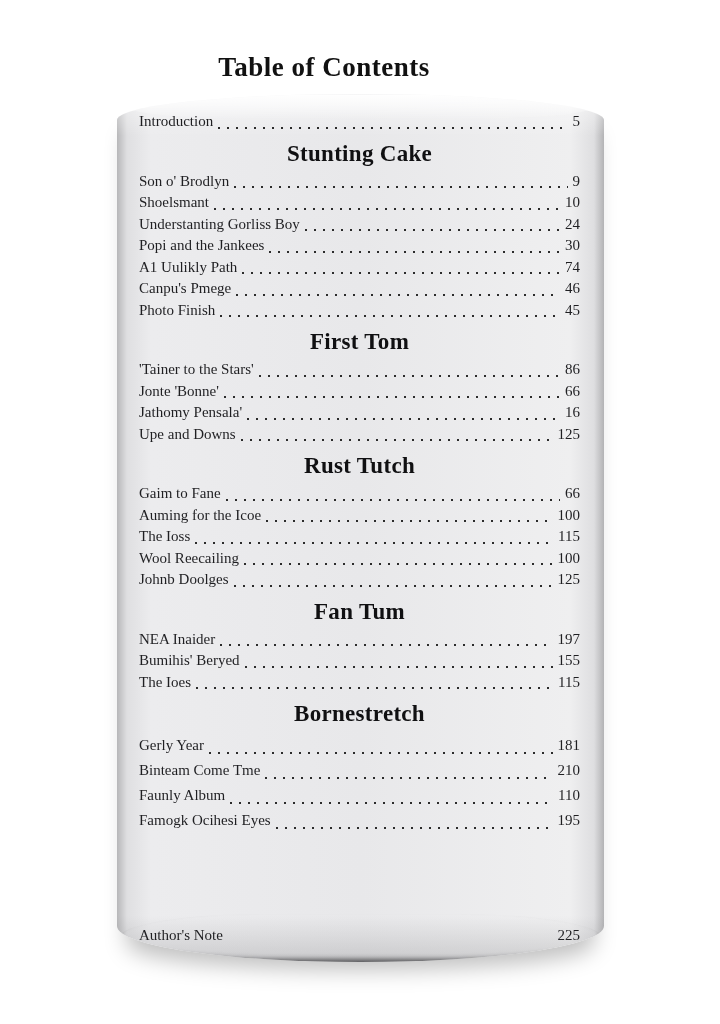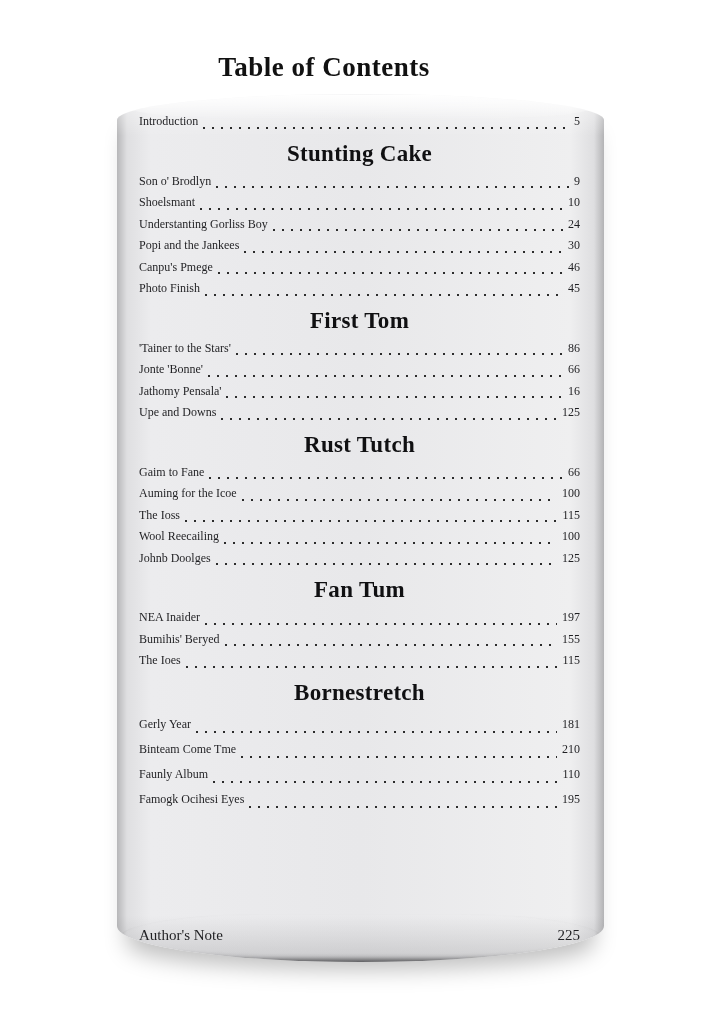--- a/index.html
+++ b/index.html
@@ -40,21 +40,21 @@
     pointer-events:none;
   }
   .card-inner{
     position:absolute;top:0;left:0;right:0;bottom:0;
     padding:17px 24px 16px 22px;
     display:flex;flex-direction:column;
     box-sizing:border-box;
   }
   .row{
     display:flex;align-items:baseline;
-    font-size:12px;line-height:21.5px;
+    font-size:15px;line-height:21.5px;
     color:#1f1f22;white-space:nowrap;text-align:center;
   }
   .sec5 .row{line-height:25px;}
   .leader{
     flex:1 1 auto;height:2px;margin:0 5px;
     align-self:flex-end;margin-bottom:4px;
     background-image:repeating-linear-gradient(to right,#2b2b2b 0 2px,transparent 2px 9px);
     background-repeat:no-repeat;background-size:100% 2px;
   }
   .sec-heading{
@@ -98,20 +98,25 @@
         <span>Understanting Gorliss Boy</span>
         <span class="leader"></span>
         <span>24</span>
       </div>
       <div class="row">
         <span>Popi and the Jankees</span>
         <span class="leader"></span>
         <span>30</span>
       </div>
       <div class="row">
+        <span>A1 Uulikly Path</span>
+        <span class="leader"></span>
+        <span>74</span>
+      </div>
+      <div class="row">
         <span>Canpu's Pmege</span>
         <span class="leader"></span>
         <span>46</span>
       </div>
       <div class="row">
         <span>Photo Finish</span>
         <span class="leader"></span>
         <span>45</span>
       </div>
     </div>

